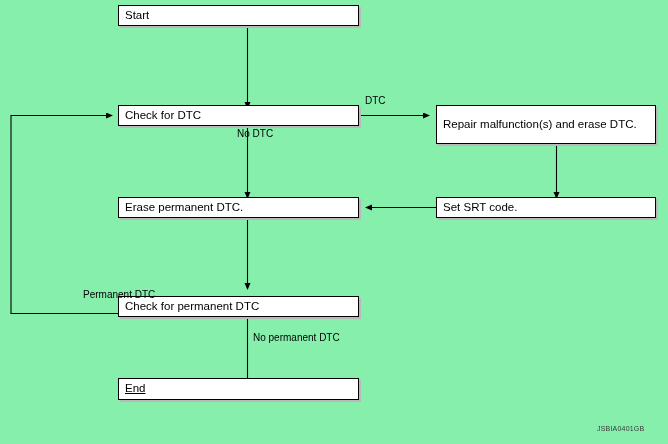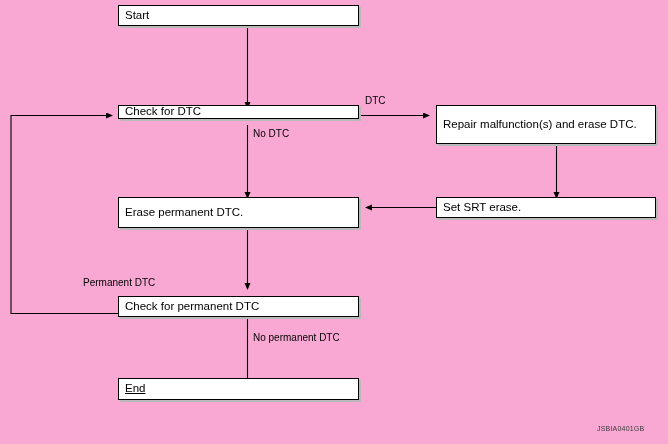--- a/index.html
+++ b/index.html
@@ -4,21 +4,21 @@
 <style>
   html, body {
     margin: 0;
     padding: 0;
     background: #ffffff;
   }
   #canvas {
     position: relative;
     width: 668px;
     height: 444px;
-    background: #f9a8d4;
+    background: #86efac;
     font-family: "Liberation Sans", sans-serif;
     overflow: hidden;
   }
   .box {
     position: absolute;
     box-sizing: border-box;
     border: 1px solid #000000;
     background: #ffffff;
     box-shadow: 2px 2px 0 0 #b9b9b9;
     display: flex;
@@ -80,47 +80,47 @@
 
     <line x1="436" y1="207.5" x2="366" y2="207.5" stroke="#000000" stroke-width="1.1" marker-end="url(#arrow)"></line>
 
     <path d="M118,313.5 L11,313.5 L11,115.5 L112,115.5" fill="none" stroke="#000000" stroke-width="1.1" marker-end="url(#arrow)"></path>
   </svg>
 
   <div class="box" style="left:118px; top:5px; width:241px; height:21px;">
     <span class="box-label">Start</span>
   </div>
 
-  <div class="box" style="left:118px; top:105px; width:241px; height:14px;">
+  <div class="box" style="left:118px; top:105px; width:241px; height:21px;">
     <span class="box-label">Check for DTC</span>
   </div>
 
   <div class="box" style="left:436px; top:105px; width:220px; height:39px;">
     <span class="box-label">Repair malfunction(s) and erase DTC.</span>
   </div>
 
-  <div class="box" style="left:118px; top:197px; width:241px; height:31px;text-align:center;">
+  <div class="box" style="left:118px; top:197px; width:241px; height:21px;text-align:center;">
     <span class="box-label">Erase permanent DTC.</span>
   </div>
 
   <div class="box" style="left:436px; top:197px; width:220px; height:21px;">
-    <span class="box-label">Set SRT erase.</span>
+    <span class="box-label">Set SRT code.</span>
   </div>
 
   <div class="box" style="left:118px; top:296px; width:241px; height:21px;align-items:center;">
     <span class="box-label">Check for permanent DTC</span>
   </div>
 
   <div class="box" style="left:118px; top:378px; width:241px; height:22px;text-decoration:underline;">
     <span class="box-label">End</span>
   </div>
 
   <span class="edge-label" style="left:365px; top:96px;">DTC</span>
 
-  <span class="edge-label" style="left:253px; top:129px;">No DTC</span>
+  <span class="edge-label" style="left:237px; top:129px;">No DTC</span>
 
-  <span class="edge-label" style="left:35px; top:278px;padding-left:48px;">Permanent DTC</span>
+  <span class="edge-label" style="left:35px; top:290px;padding-left:48px;">Permanent DTC</span>
 
   <span class="edge-label" style="left:253px; top:321px;margin-top:12px;">No permanent DTC</span>
 
   <span class="figure-id" style="left:597px; top:425px;">JSBIA0401GB</span>
 
 </div>
 
 </body></html>

